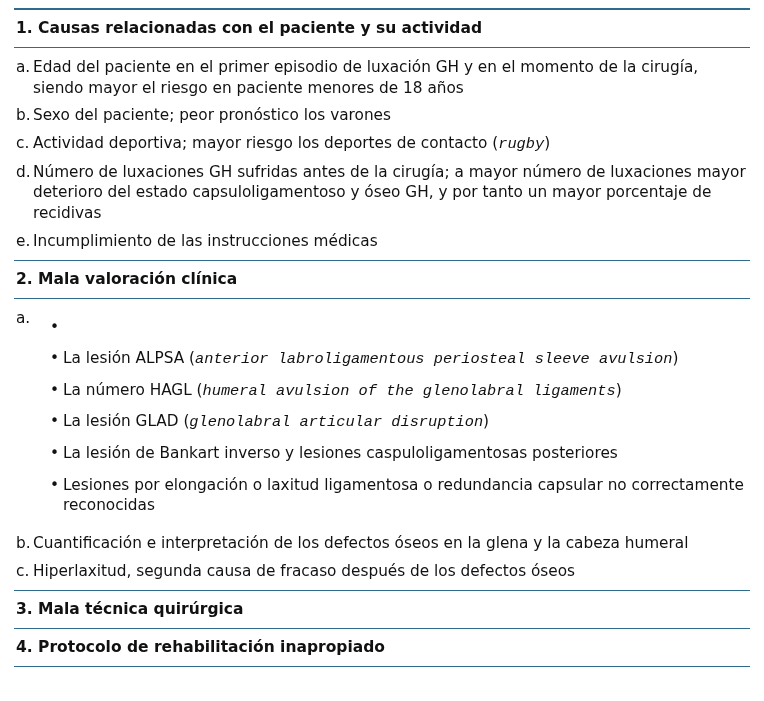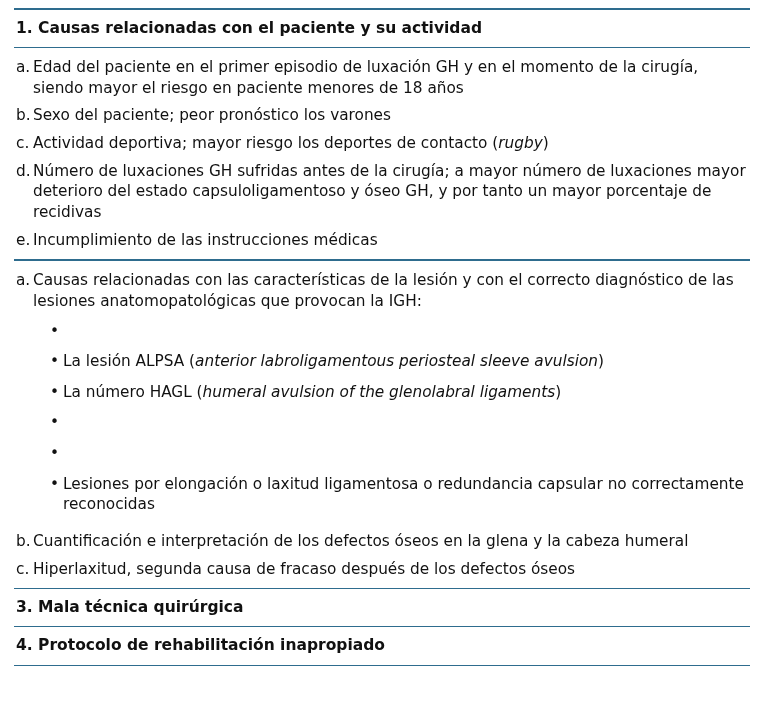--- a/index.html
+++ b/index.html
@@ -68,20 +68,21 @@
   }
   .subitem:last-child {
     margin-bottom: 0;
   }
   .bullet {
     flex: 0 0 auto;
     width: 13px;
   }
   .it {
     font-style: italic;
+    font-family: Liberation Mono, monospace;
   }
 </style>
 </head>
 <body>
 
 <div class="table">
 
   <div class="rule-top"></div>
   <div class="section-head">1. Causas relacionadas con el paciente y su actividad</div>
   <div class="rule-thin"></div>
@@ -109,50 +110,52 @@
     </div>
 
     <div class="item">
       <span class="marker">e.</span>
       <span class="item-text">Incumplimiento de las instrucciones médicas</span>
     </div>
 
   </div>
 
   <div class="rule-thin"></div>
+  <div class="section-head">2. Mala valoración clínica</div>
   <div class="rule-thin"></div>
 
   <div class="body-block">
 
     <div class="item">
       <span class="marker">a.</span>
       <span class="item-text">
-        <span>Causas relacionadas con las características de la lesión y con el correcto diagnóstico de las lesiones anatomopatológicas que provocan la IGH:</span>
         <div class="sublist">
 
           <div class="subitem">
             <span class="bullet">•</span>
           </div>
 
           <div class="subitem">
             <span class="bullet">•</span>
             <span><span>La lesión ALPSA (</span><span class="it">anterior labroligamentous periosteal sleeve avulsion</span><span>)</span></span>
           </div>
 
           <div class="subitem">
             <span class="bullet">•</span>
             <span><span>La número HAGL (</span><span class="it">humeral avulsion of the glenolabral ligaments</span><span>)</span></span>
           </div>
 
           <div class="subitem">
             <span class="bullet">•</span>
+            <span><span>La lesión GLAD (</span><span class="it">glenolabral articular disruption</span><span>)</span></span>
           </div>
 
           <div class="subitem">
             <span class="bullet">•</span>
+            <span><span>La lesión de Bankart inverso y lesiones caspuloligamentosas posteriores</span><span class="it"></span><span></span></span>
           </div>
 
           <div class="subitem">
             <span class="bullet">•</span>
             <span><span>Lesiones por elongación o laxitud ligamentosa o redundancia capsular no correctamente reconocidas</span><span class="it"></span><span></span></span>
           </div>
 
         </div>
       </span>
     </div>

